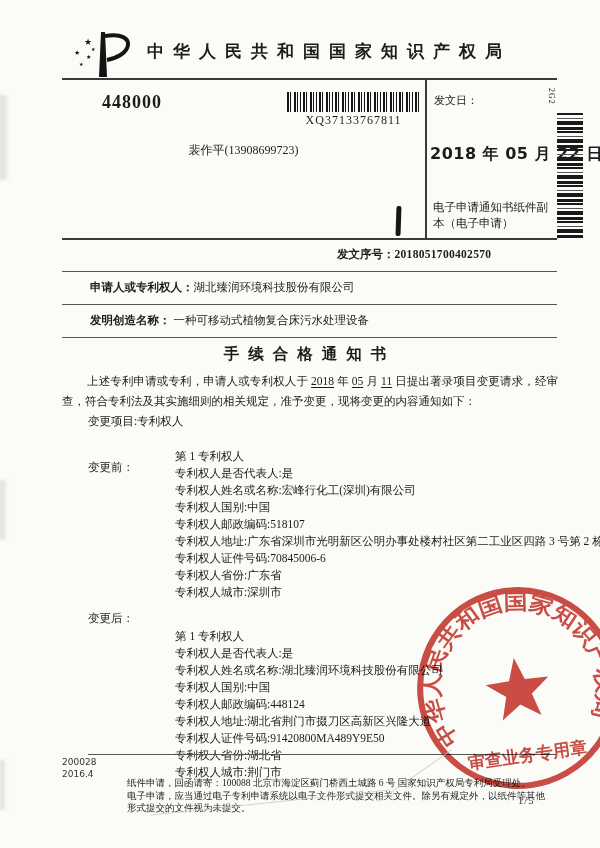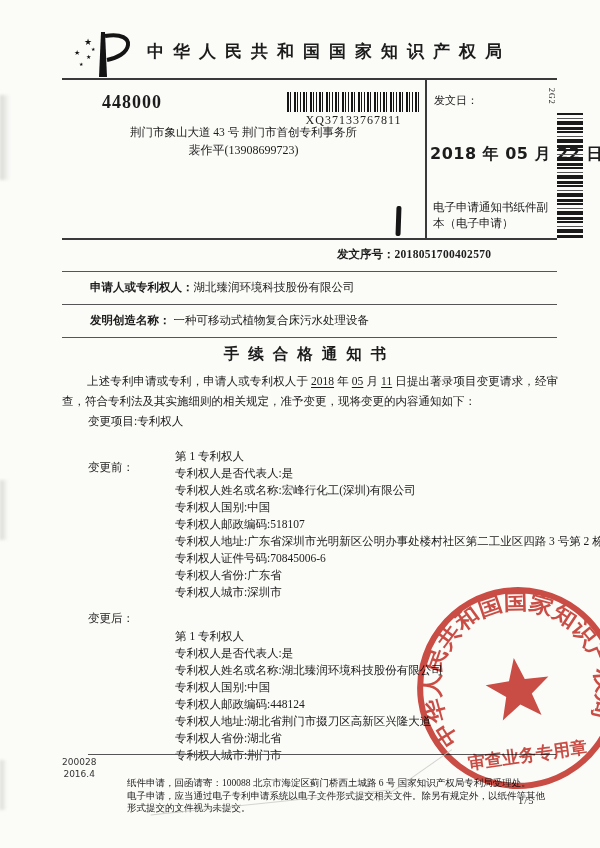--- a/index.html
+++ b/index.html
@@ -40,21 +40,21 @@
 
   .notice-title{position:absolute;left:62px;top:344px;width:495px;text-align:center;font-size:15.5px;font-weight:bold;letter-spacing:9px;}
   .body-par{position:absolute;left:62px;top:372px;width:496px;font-size:11.5px;line-height:19.5px;text-indent:25px;text-align:justify;}
   .u{text-decoration:underline;text-underline-offset:2px;padding:0 3px;}
 
   .chg{position:absolute;font-size:11.5px;}
   .blk{position:absolute;font-size:11.5px;line-height:17px;width:385px;}
   .blk div{white-space:nowrap;}
 
   
-  .foot-codes{position:absolute;left:62px;top:757px;font-size:9px;font-family:"DejaVu Sans",sans-serif;line-height:11.5px;color:#333;text-align:center;}
+  .foot-codes{position:absolute;left:62px;top:757px;font-size:9px;font-family:"DejaVu Sans",sans-serif;line-height:11.5px;color:#333;}
   .foot-text{position:absolute;left:127px;top:777px;width:424px;font-size:9.5px;line-height:12.5px;color:#222;}
   .page-num{position:absolute;left:518px;top:795px;font-size:10.5px;letter-spacing:1px;color:#333;}
 
   
   .stamp{position:absolute;left:402px;top:572px;width:232px;height:232px;transform:rotate(-8deg);mix-blend-mode:multiply;opacity:0.88;}
 
   
   .smudge{position:absolute;background:linear-gradient(90deg,#b9b9b4,rgba(185,185,180,0));filter:blur(1.5px);opacity:0.55;}
   .mark-blob{position:absolute;left:396px;top:206px;width:5px;height:30px;background:#161616;transform:rotate(2deg);border-radius:2px;}
   .scratch{position:absolute;height:1px;background:#c9c9c4;opacity:0.8;}
@@ -74,21 +74,20 @@
       <text x="9" y="38" font-size="5" fill="#141414">★</text>
       <text x="21" y="23" font-size="5" fill="#141414">★</text>
     </svg>
   </div>
   <div class="authority">中华人民共和国国家知识产权局</div>
   <div class="hline" style="top:78px;left:62px;width:495px;"></div>
 
   <div class="postal">448000</div>
   <div class="barcode-h"></div>
   <div class="barcode-h-label">XQ37133767811</div>
-  <div class="addr1">荆门市象山大道 43 号  荆门市首创专利事务所</div>
   <div class="addr2">裴作平(13908699723)</div>
 
   <div class="vline" style="left:425px;top:78px;height:160px;"></div>
   <div class="date-label">发文日：</div>
   <div class="date-value">2018 年 05 月 22 日</div>
   <div class="copy-note">电子申请通知书纸件副本（电子申请）</div>
   <div class="barcode-v"></div>
   <div class="side-code">2G2</div>
   <div class="mark-blob"></div>
 
@@ -129,20 +128,21 @@
   </div>
 
   <div class="chg" style="left:88px;top:611px;">变更后：</div>
   <div class="blk" style="left:175px;top:628px;">
     <div>第 1 专利权人</div>
     <div>专利权人是否代表人:是</div>
     <div>专利权人姓名或名称:湖北臻润环境科技股份有限公司</div>
     <div>专利权人国别:中国</div>
     <div>专利权人邮政编码:448124</div>
     <div>专利权人地址:湖北省荆门市掇刀区高新区兴隆大道</div>
+    <div>专利权人证件号码:91420800MA489Y9E50</div>
     <div>专利权人省份:湖北省</div>
     <div>专利权人城市:荆门市</div>
   </div>
 
   <div class="hline thin" style="top:754px;left:88px;width:468px;"></div>
   <div class="foot-codes">
     <div>200028</div>
     <div>2016.4</div>
   </div>
   <div class="foot-text">

